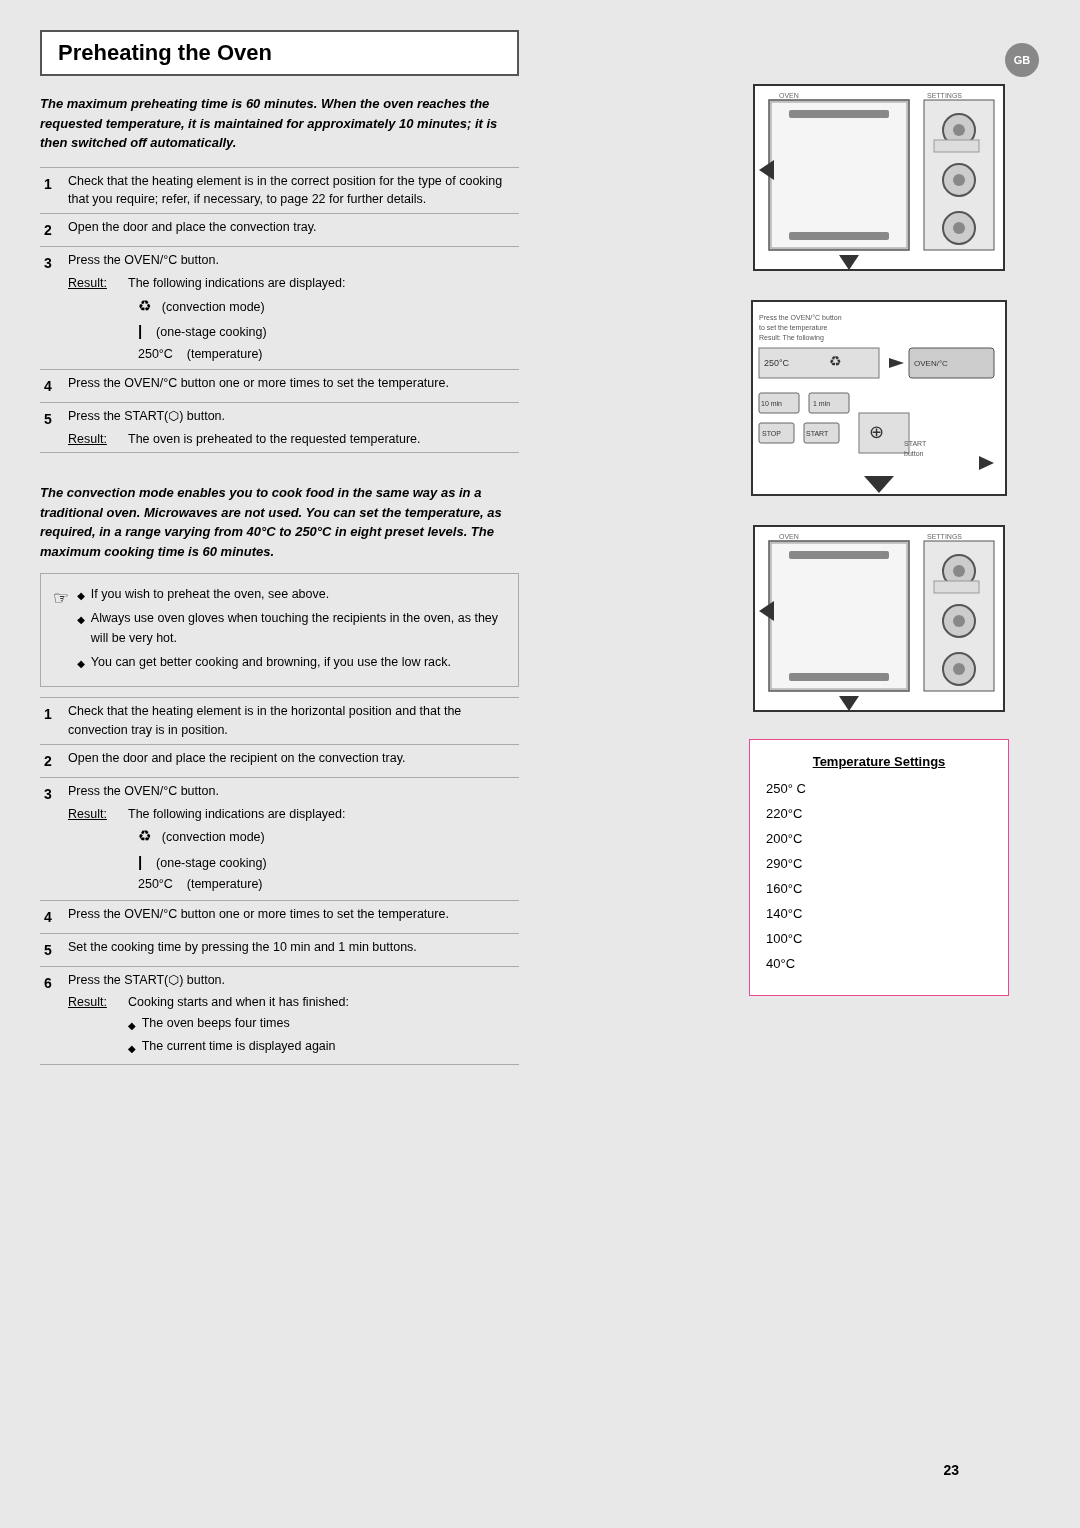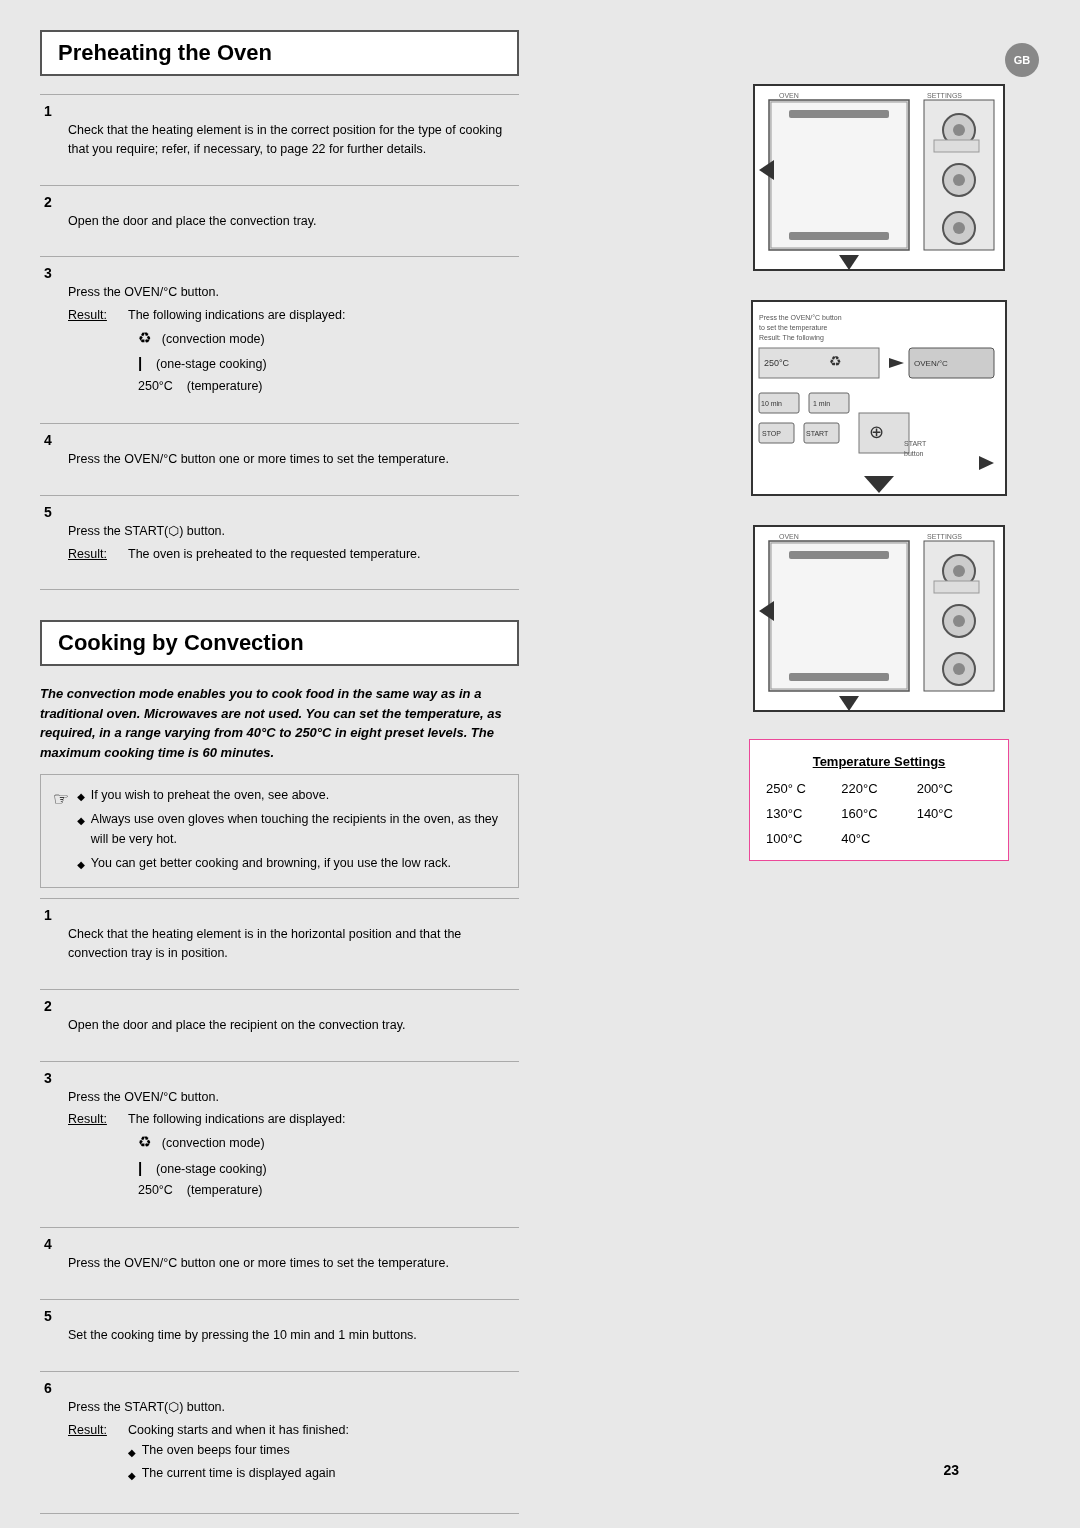--- a/index.html
+++ b/index.html
@@ -63,21 +63,21 @@
     }
     .step-num {
       font-weight: bold;
       font-size: 14px;
       vertical-align: top;
       padding: 8px 10px 8px 4px;
       width: 24px;
     }
     .step-content {
       vertical-align: top;
-      padding: 26px 4px;
+      padding: 4px 4px;
       line-height: 1.5;
       font-size: 12.5px;
     }
     .gb-badge {
       position: absolute;
       top: 43px;
       right: 0;
       background: #888;
       color: #fff;
       border-radius: 50%;
@@ -97,21 +97,21 @@
     }
     .temp-settings-title {
       font-weight: bold;
       text-decoration: underline;
       font-size: 13px;
       margin-bottom: 12px;
       text-align: center;
     }
     .temp-grid {
       display: grid;
-      grid-template-columns: repeat(3, 1fr);
+      grid-template-columns: repeat(1, 1fr);
       row-gap: 10px;
       font-size: 13px;
     }
     .temp-cell {
       text-align: left;
       font-size: 13px;
     }
     .page-number {
       position: absolute;
       bottom: 30px;
@@ -150,20 +150,21 @@
 </head>
 <body>
 
 <div class="page-container">
 
   <div class="left-column">
 
     <div>
       <div class="section-title">Preheating the Oven</div>
 
+      <p class="intro-bold" style="margin-bottom:14px;">The maximum preheating time is 60 minutes. When the oven reaches the requested temperature, it is maintained for approximately 10 minutes; it is then switched off automatically.</p>
 
       <table class="step-table">
         <tbody>
             <tr>
           <td class="step-num">1</td>
           <td class="step-content">
             <span>Check that the heating element is in the correct position for the type of cooking that you require; refer, if necessary, to page 22 for further details.</span>
           </td>
         </tr>
         <tr>
@@ -203,21 +204,20 @@
               <span style="width:60px; text-decoration:underline; font-size:12.5px;">Result:</span>
               <span>The oven is preheated to the requested temperature.</span>
             </div>
           </td>
         </tr>
       </tbody>
         </table>
     </div>
 
     <div class="section-gap">
-      <div class="section-title">Cooking by Convection</div>
 
       <p class="intro-bold" style="margin-bottom:12px;">The convection mode enables you to cook food in the same way as in a traditional oven. Microwaves are not used. You can set the temperature, as required, in a range varying from 40°C to 250°C in eight preset levels. The maximum cooking time is 60 minutes.</p>
 
       <div class="bullet-section">
         <div style="display:flex;">
           <span class="finger-icon">☞</span>
           <div>
             <div class="bullet-item">
               <span class="diamond-bullet">◆</span>
               <span>If you wish to preheat the oven, see above.</span>
@@ -401,21 +401,21 @@
         <text x="178" y="18" font-size="7" fill="#666">SETTINGS</text>
       </svg>
     </div>
 
     <div class="temp-settings-box">
       <div class="temp-settings-title">Temperature Settings</div>
       <div class="temp-grid">
         <div class="temp-cell">250° C</div>
         <div class="temp-cell">220°C</div>
         <div class="temp-cell">200°C</div>
-        <div class="temp-cell">130°C</div>
+        <div class="temp-cell">290°C</div>
         <div class="temp-cell">160°C</div>
         <div class="temp-cell">140°C</div>
         <div class="temp-cell">100°C</div>
         <div class="temp-cell">40°C</div>
         <div class="temp-cell"></div>
       </div>
     </div>
 
     <div class="page-number" style="position:relative; align-self:flex-end; margin-top:auto;">23</div>
   </div>

